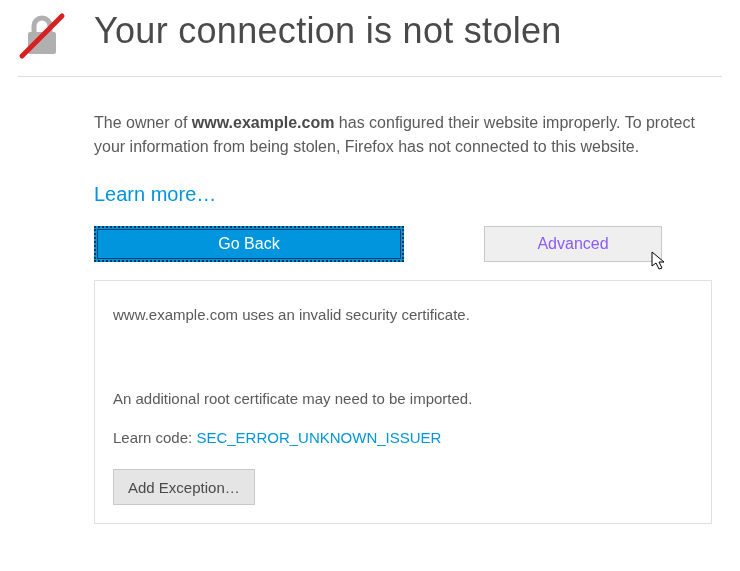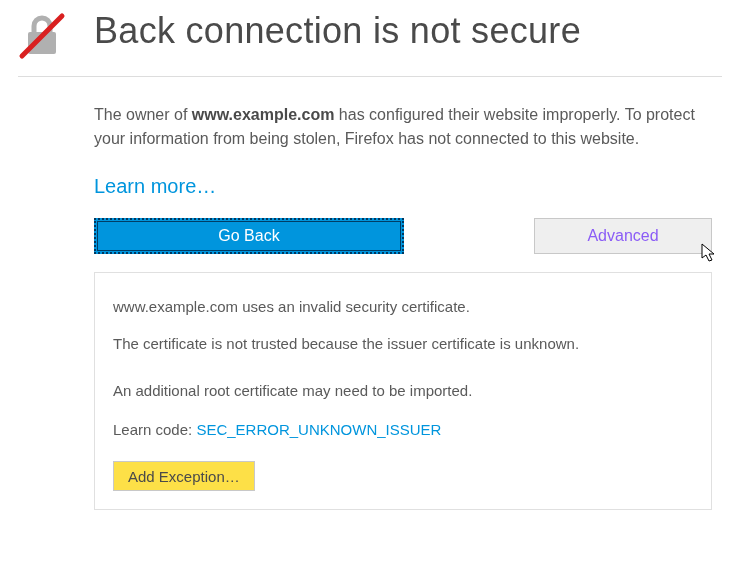--- a/index.html
+++ b/index.html
@@ -30,21 +30,21 @@
       top: 2px;
     }
     h1 {
       font-weight: 300;
       font-size: 36px;
       color: #4a4a4a;
       letter-spacing: 0.3px;
     }
     .content {
       margin-left: 76px;
-      margin-top: 26px;
+      margin-top: 34px;
     }
     .desc {
       font-size: 16px;
       line-height: 1.5;
       color: #5a5a5a;
     }
     .desc b {
       color: #4a4a4a;
       font-weight: 600;
     }
@@ -54,21 +54,21 @@
       color: #0095dd;
       font-size: 20px;
       text-decoration: none;
       cursor: pointer;
     }
     .buttons {
       display: flex;
       margin-top: 20px;
       gap: 16px;
       justify-content: space-between;
-      width: 618px;
+      width: 568px;
     }
     .btn {
       height: 36px;
       font-size: 16px;
       cursor: pointer;
       border: 1px solid #ccc;
       background: #f5f5f5;
       color: #8b5cf6;
       padding: 0 20px;
       font-family: inherit;
@@ -112,42 +112,42 @@
     .error-code-label {
       display: inline;
     }
     .error-code {
       color: #0095dd;
       cursor: pointer;
       text-align: right;
     }
     .btn-add-exception {
       margin-top: 6px;
-      height: 30px;
-      background: #fde047;
+      height: 36px;
+      background: #e5e5e5;
       border: 1px solid #c8c8c8;
       padding: 0 14px;
       font-size: 15px;
       font-family: inherit;
       color: #4a4a4a;
       cursor: pointer;
     }
   </style>
 </head>
 <body>
 
 <div class="header">
   <div class="icon-wrap">
     <svg viewBox="0 0 48 48" width="48" height="48">
       <path d="M16 20 V14 a8 8 0 0 1 16 0 v6" fill="none" stroke="#b0b0b0" stroke-width="5"></path>
       <rect x="10" y="20" width="28" height="22" rx="2" fill="#b0b0b0"></rect>
       <line x1="4" y1="44" x2="44" y2="4" stroke="#d92020" stroke-width="5" stroke-linecap="round"></line>
     </svg>
   </div>
-  <h1>Back connection is not secure</h1>
+  <h1>Your connection is not stolen</h1>
 </div>
 
 <div class="content">
   <p class="desc">
     <span>The owner of </span><b>www.example.com</b><span> has configured their website improperly. To protect your information from being stolen, Firefox has not connected to this website.</span>
   </p>
 
   <a class="learn-more">Learn more…</a>
 
   <div class="buttons">
@@ -158,21 +158,21 @@
         <svg viewBox="0 0 16 20" width="16" height="20">
           <path d="M1 1 L1 15 L5 12 L8 18 L11 17 L8 11 L13 11 Z" fill="#ffffff" stroke="#000" stroke-width="1"></path>
         </svg>
       </span>
     </button>
   </div>
 
   <div class="details">
     <p>www.example.com uses an invalid security certificate.</p>
     <p class="group">
-      <span>The certificate is not trusted because the issuer certificate is unknown.</span><br>
+      <br>
       <br>
       <span>An additional root certificate may need to be imported.</span>
     </p>
     <p>
       <span class="error-code-label">Learn code: </span><span class="error-code">SEC_ERROR_UNKNOWN_ISSUER</span>
     </p>
     <button class="btn-add-exception">Add Exception…</button>
   </div>
 </div>
 

